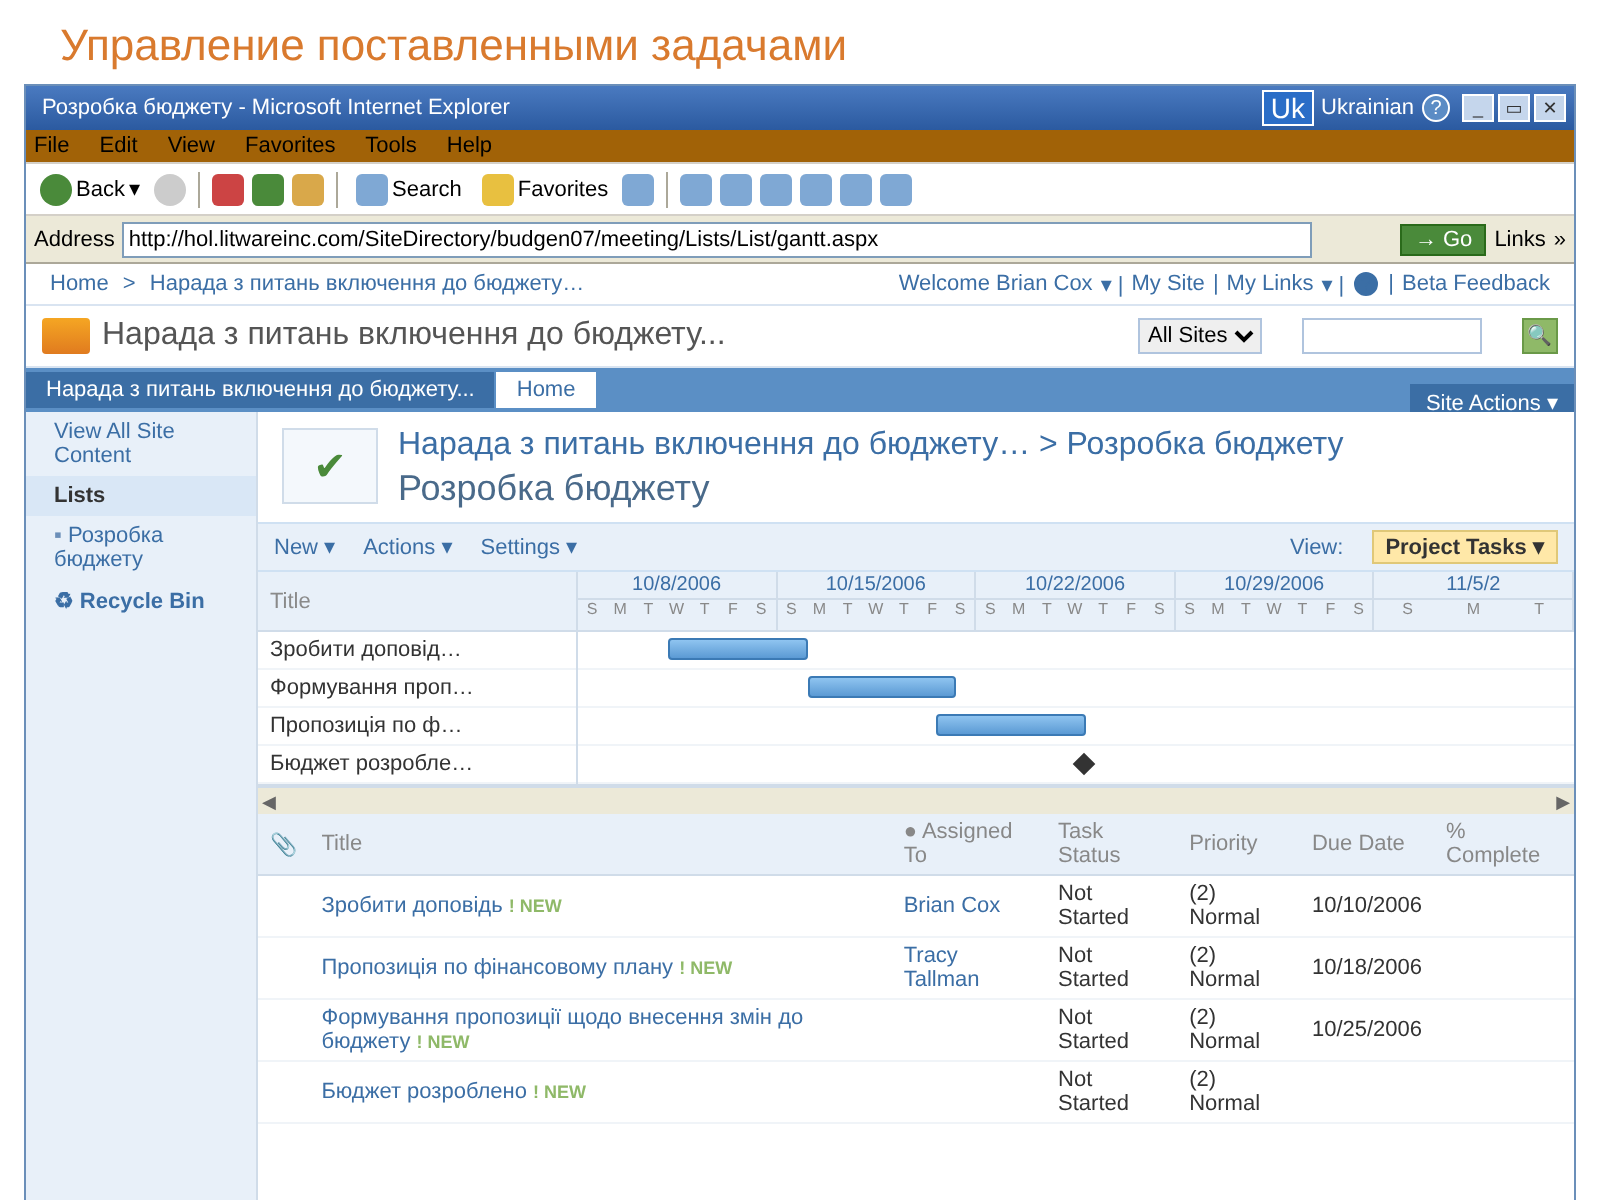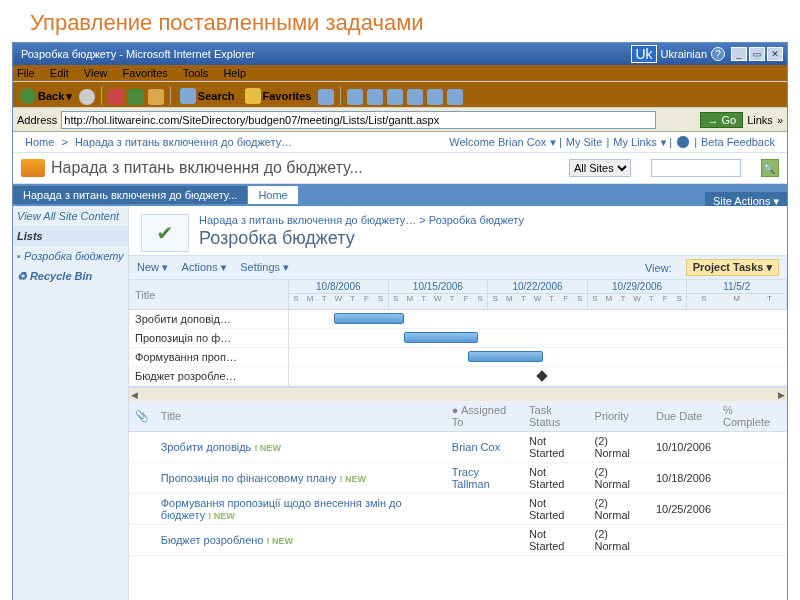--- a/index.html
+++ b/index.html
@@ -6,21 +6,21 @@
 body { background: #fff; font-size: 11px; }
 .slide-title { color: #d97a2e; font-size: 22px; padding: 10px 30px 6px; font-weight: normal; }
 .browser { border: 1px solid #6b8fb9; margin: 0 12px; background: #ece9d8; width: 776px; }
 .titlebar { background: linear-gradient(#4a7ac0, #2b5aa0); color: #fff; display: flex; align-items: center; height: 22px; padding: 0 4px; font-size: 11px; }
 .titlebar .title { flex: 1; padding-left: 4px; }
 .lang-badge { background: #2a6dc7; border: 1px solid #fff; padding: 0 3px; margin-right: 4px; font-size: 14px; }
 .help-circle { background: #5b8cc5; border: 1px solid #fff; border-radius: 50%; width: 14px; height: 14px; display: inline-flex; align-items: center; justify-content: center; margin: 0 4px; font-size: 10px; }
 .win-btn { background: #c5d6ec; border: 1px solid #fff; color: #333; width: 16px; height: 14px; margin-left: 2px; font-size: 9px; display: inline-flex; align-items: center; justify-content: center; }
 .menubar { background: #a16207; padding: 2px 4px; font-size: 11px; border-bottom: 1px solid #d4d0c8; }
 .menubar span { margin-right: 12px; cursor: default; }
-.toolbar { background: #a16207; padding: 2px 4px; display: flex; align-items: flex-end; gap: 4px; border-bottom: 1px solid #d4d0c8; height: 26px; font-weight: bold; }
+.toolbar { background: #ffffff; padding: 2px 4px; display: flex; align-items: center; gap: 4px; border-bottom: 1px solid #d4d0c8; height: 26px; }
 .tb-btn { display: inline-flex; align-items: center; gap: 2px; padding: 1px 3px; font-size: 11px; }
 .tb-icon { width: 16px; height: 16px; background: #7fa8d4; border-radius: 3px; display: inline-block; }
 .tb-sep { width: 1px; height: 18px; background: #aca899; margin: 0 2px; }
 .addressbar { background: #ece9d8; padding: 2px 4px; display: flex; align-items: center; gap: 4px; border-bottom: 1px solid #aca899; height: 24px; }
 .addressbar label { font-size: 11px; }
 .addressbar input { flex: 1; height: 18px; font-size: 11px; padding: 0 2px; border: 1px solid #7f9db9; }
 .go-btn { background: #4a8a3a; color: #fff; padding: 1px 6px; font-size: 11px; border: 1px solid #2a6a1a; margin-left: 40px; }
 .content { background: #fff; }
 .sp-bar { background: #fff; display: flex; align-items: center; font-size: 11px; padding: 3px 8px; border-bottom: 1px solid #d9e4f1; color: #3b6ea5; }
 .sp-bar .crumb { flex: 1; }
@@ -32,28 +32,28 @@
 .sp-search select, .sp-search input { font-size: 11px; height: 18px; border: 1px solid #b0c4de; }
 .sp-search input { width: 90px; }
 .sp-mag { width: 18px; height: 18px; background: #8fb968; border: 1px solid #6a9948; display: inline-flex; align-items: center; justify-content: center; color: #fff; font-size: 10px; }
 .sp-tabs { background: #5b8fc5; display: flex; align-items: center; height: 22px; font-size: 11px; color: #fff; }
 .sp-tab { padding: 3px 10px; background: #3b6ea5; margin-right: 1px; cursor: default; }
 .sp-tab.sel { background: #fff; color: #3b6ea5; }
 .sp-tabs .spacer { flex: 1; }
 .site-actions { background: #3b6ea5; padding: 3px 8px; margin-top: 12px; }
 .sp-body { display: flex; background: #f4f8fc; }
 .sidebar { width: 116px; background: #e8f0f9; border-right: 1px solid #d0dce9; font-size: 11px; }
-.sidebar .sec { padding: 4px 4px; color: #3b6ea5; cursor: default; font-style: italic; }
+.sidebar .sec { padding: 4px 14px; color: #3b6ea5; cursor: default; }
 .sidebar .hdr { font-weight: bold; background: #d9e7f6; color: #333; }
 .sidebar .bullet::before { content: "▪ "; color: #6b8fb9; }
 .recycle { color: #4a8a3a; font-weight: bold; }
 .main { flex: 1; background: #fff; padding: 0; }
 .page-header { padding: 8px 12px 6px; background: #fff; }
 .page-header .logo-box { float: left; width: 48px; height: 38px; border: 1px solid #d0dce9; background: #f4f8fc; margin-right: 10px; display: flex; align-items: center; justify-content: center; font-size: 20px; color: #4a8a3a; }
-.page-header .small-crumb { font-size: 11px; color: #3b6ea5; }
+.page-header .small-crumb { font-size: 16px; color: #3b6ea5; }
 .page-header h1 { font-size: 18px; color: #4a6a8a; font-weight: normal; margin-top: 2px; }
 .action-bar { background: #e8f0f9; border-top: 1px solid #cfe1f3; border-bottom: 1px solid #cfe1f3; padding: 3px 8px; display: flex; align-items: center; gap: 14px; font-size: 11px; color: #3b6ea5; clear: both; }
 .action-bar .spacer { flex: 1; }
 .view-select { background: #ffe8a8; border: 1px solid #e0c878; padding: 1px 6px; color: #333; font-weight: bold; }
 .gantt { display: flex; border-bottom: 1px solid #d0dce9; }
 .gantt-left { width: 160px; border-right: 1px solid #d0dce9; }
 .gantt-left .gh { background: #e8f0f9; color: #8a8a8a; padding: 4px 6px; border-bottom: 1px solid #d0dce9; font-size: 11px; height: 30px; display: flex; align-items: center; }
 .gantt-left .gr { padding: 3px 6px; font-size: 11px; border-bottom: 1px solid #f0f4f8; color: #333; height: 19px; }
 .gantt-right { flex: 1; overflow: hidden; position: relative; }
 .gantt-dates { display: flex; background: #e8f0f9; border-bottom: 1px solid #d0dce9; height: 30px; }
@@ -182,22 +182,22 @@
           <span>Settings ▾</span>
           <span class="spacer"></span>
           <span>View:</span>
           <span class="view-select"><span>Project Tasks</span> ▾</span>
         </div>
 
         <div class="gantt">
           <div class="gantt-left">
             <div class="gh">Title</div>
             <div class="gr">Зробити доповід…</div>
+            <div class="gr">Формування проп…</div>
             <div class="gr">Пропозиція по ф…</div>
-            <div class="gr">Формування проп…</div>
             <div class="gr">Бюджет розробле…</div>
           </div>
           <div class="gantt-right">
             <div class="gantt-dates">
               <div class="week">
                   <div class="wk-label">10/8/2006</div>
                   <div class="days">
                     <span>S</span>
                     <span>M</span>
                     <span>T</span>

